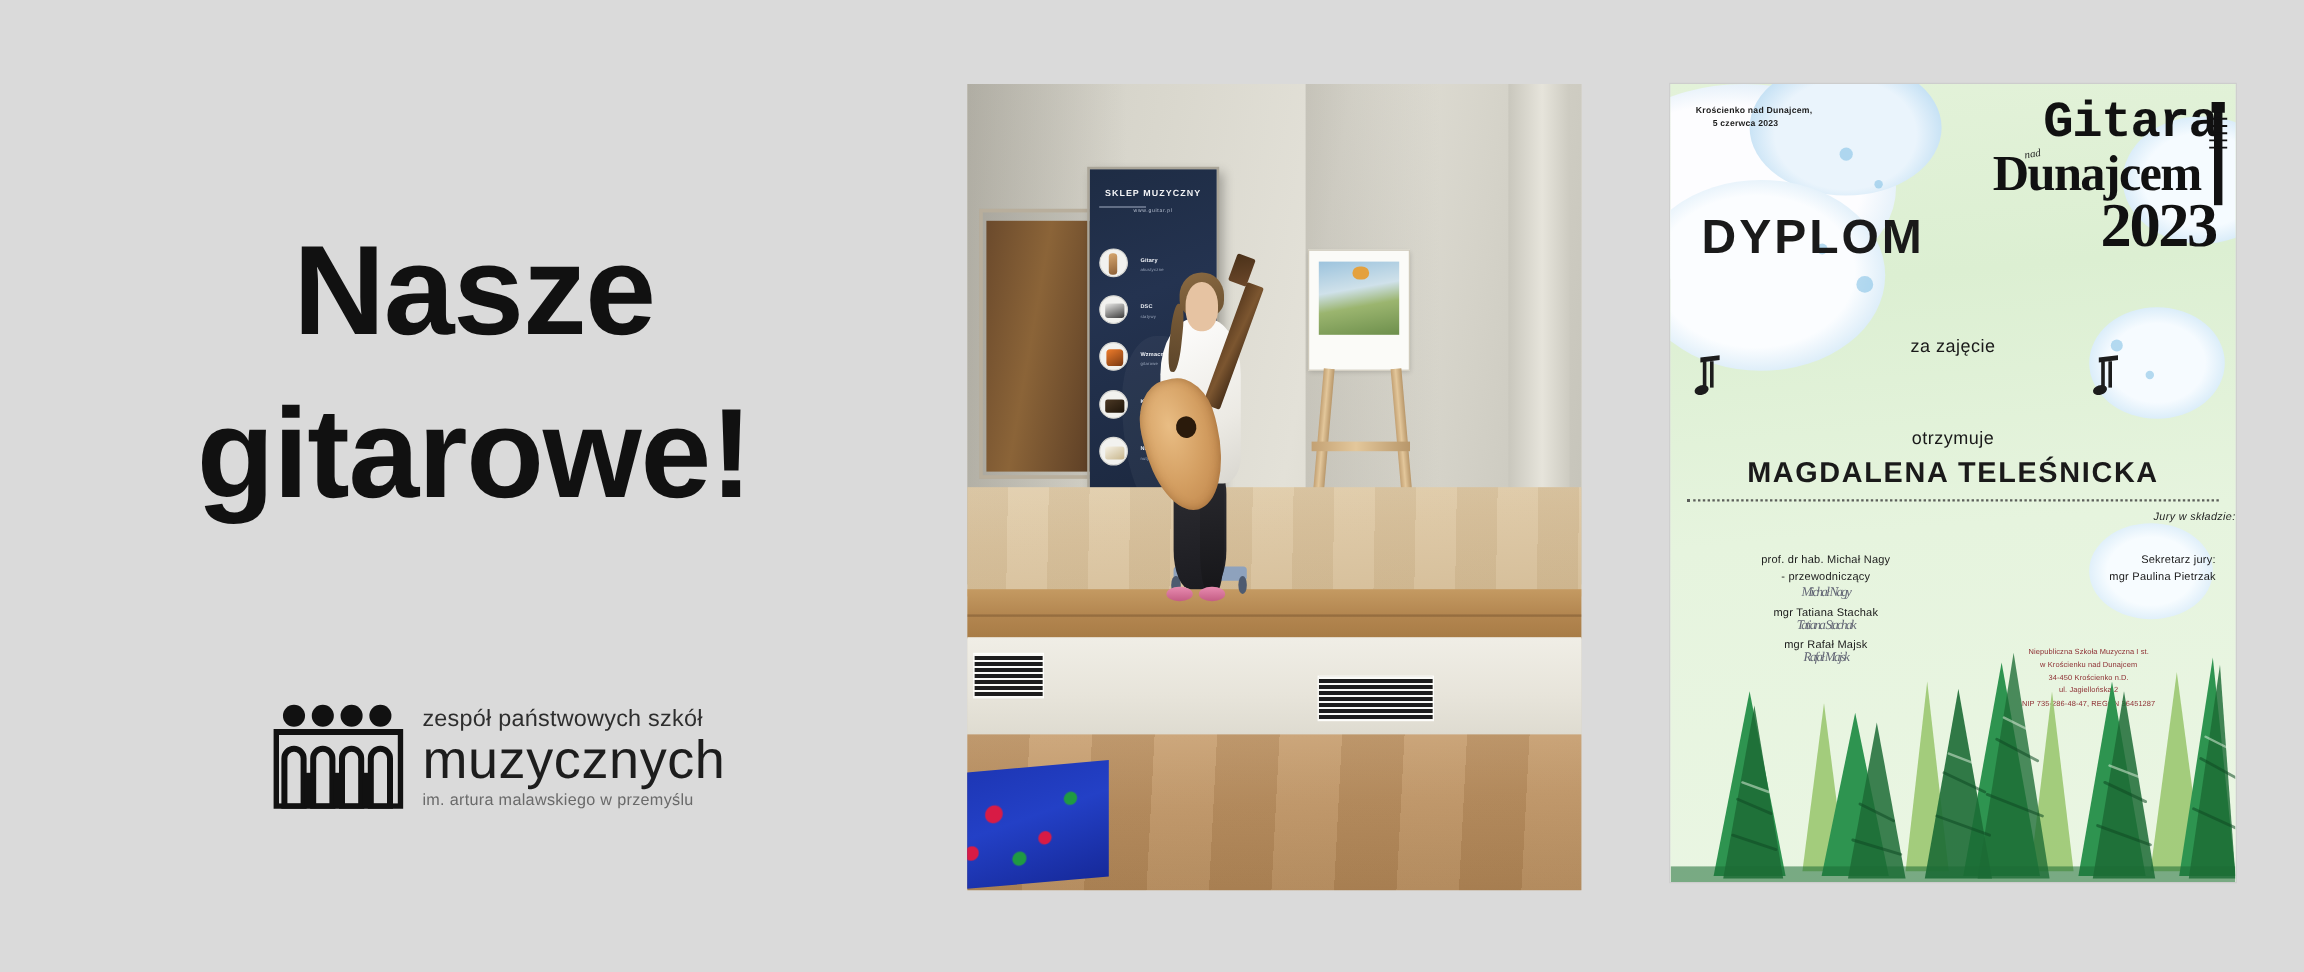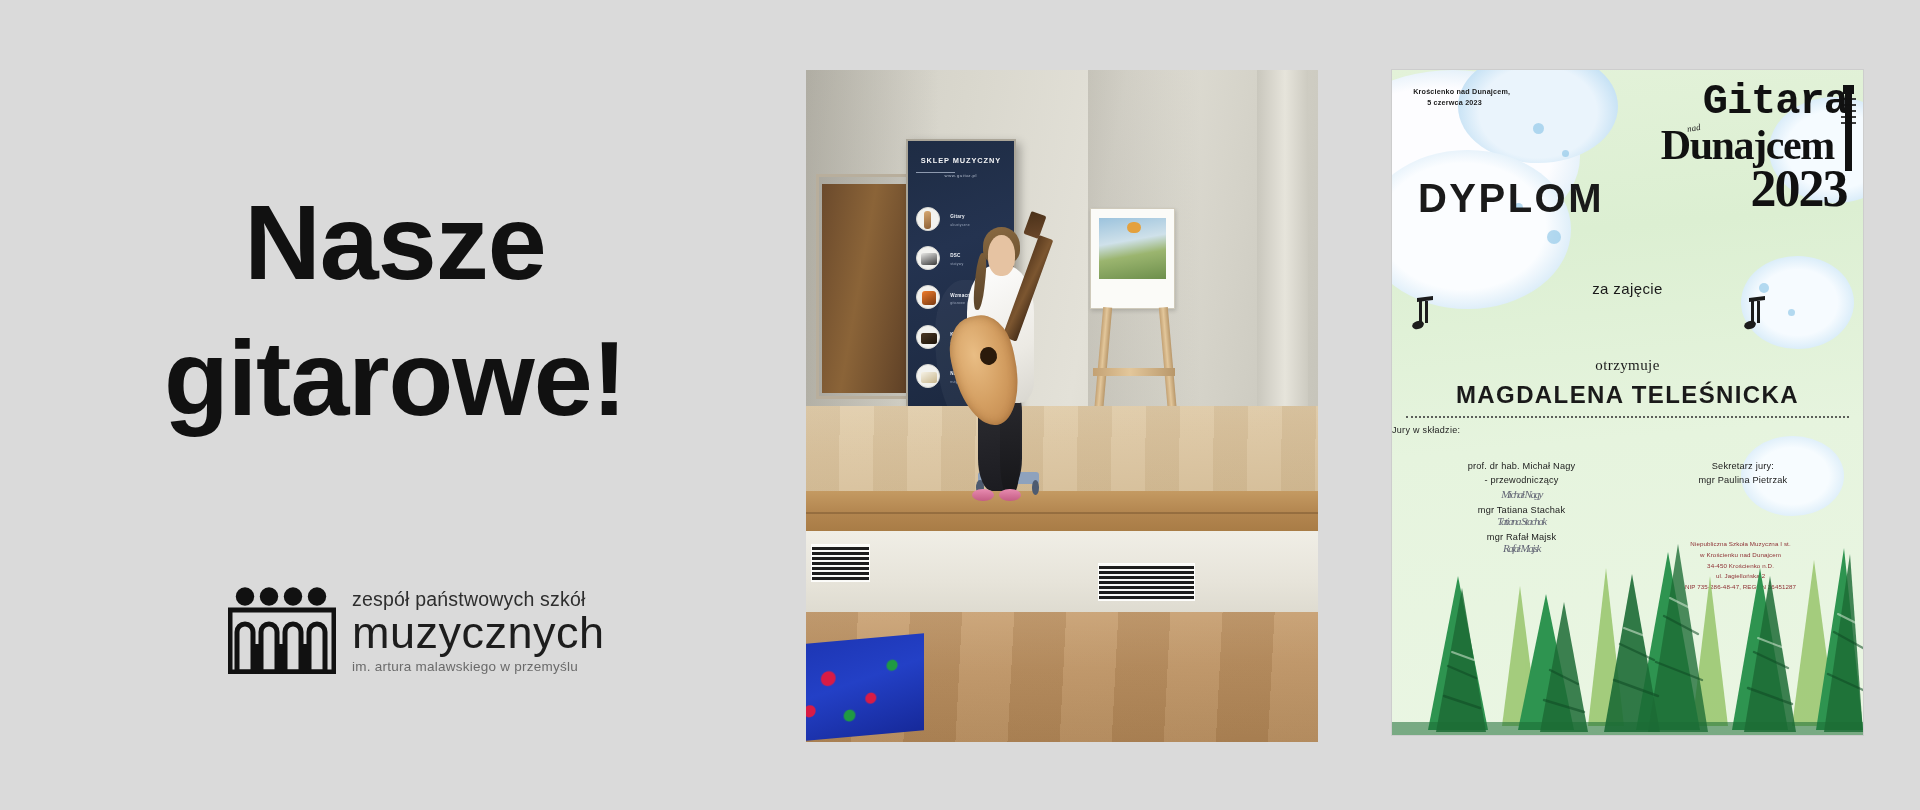--- a/index.html
+++ b/index.html
@@ -203,29 +203,29 @@
     font-family:"Liberation Serif", serif; font-weight:bold; font-size:52px;
     color:#111; letter-spacing:-2px; line-height:.95; }
   .dp-guitar-ic { position:absolute; right:1.2%; top:2.0%; width:17px; height:96px; }
 
   .dp-dyplom { position:absolute; left:5.5%; top:16.0%;
     font-size:40px; font-weight:bold; color:#1a1a1a; letter-spacing:2.5px; }
 
   .dp-line { position:absolute; width:100%; text-align:center; color:#1a1a1a; }
   .dp-za { top:31.6%; font-size:15px; letter-spacing:.4px; }
   .dp-miejsca { top:36.6%; font-size:20px; letter-spacing:.6px; }
-  .dp-otrz { top:43.1%; font-size:15px; letter-spacing:.4px;font-family:Liberation Serif, serif; }
+  .dp-otrz { top:43.1%; font-size:15px; letter-spacing:.4px; }
   .dp-name { top:46.8%; font-size:24px; letter-spacing:1.4px; font-weight:bold; }
   .dp-rule { position:absolute; left:3%; top:52.1%; width:94%; height:0;
     border-top:2px dotted #3a3a3a; opacity:.8; }
-  .dp-jury { position:absolute; width:100%; top:53.4%; text-align:left;
-    font-size:9px; color:#232323; letter-spacing:.3px; }
+  .dp-jury { position:absolute; width:100%; top:53.4%; text-align:right;
+    font-size:9px; color:#232323; letter-spacing:.3px;font-style:italic; }
 
   .dp-sigL { position:absolute; left:5.5%; top:58.5%; width:44%; text-align:center; }
-  .dp-sigR { position:absolute; right:3.5%; top:58.5%; width:44%; text-align:center; }
+  .dp-sigR { position:absolute; right:3.5%; top:58.5%; width:44%; text-align:right; }
   .dp-sigL .r1, .dp-sigR .r1 { font-size:9.2px; color:#1a1a1a; line-height:1.55; letter-spacing:.2px; }
   .dp-sigL .r2 { font-size:9.2px; color:#1a1a1a; letter-spacing:.2px; }
   .dp-scrawl { display:block; height:17px; color:#3b3b55; font-size:11px;
     font-family:"Liberation Serif", serif; font-style:italic; opacity:.78; letter-spacing:-1.5px; }
   .dp-org { position:absolute; right:4%; top:70.5%; width:44%; text-align:center;
     font-size:6.2px; color:#8d2f33; line-height:1.75; letter-spacing:.1px; }
 
   .dp-forest { position:absolute; left:0; bottom:0; width:100%; height:42%; overflow:hidden; }
 
   .sr { position:absolute; width:1px; height:1px; overflow:hidden; clip:rect(0 0 0 0); }

